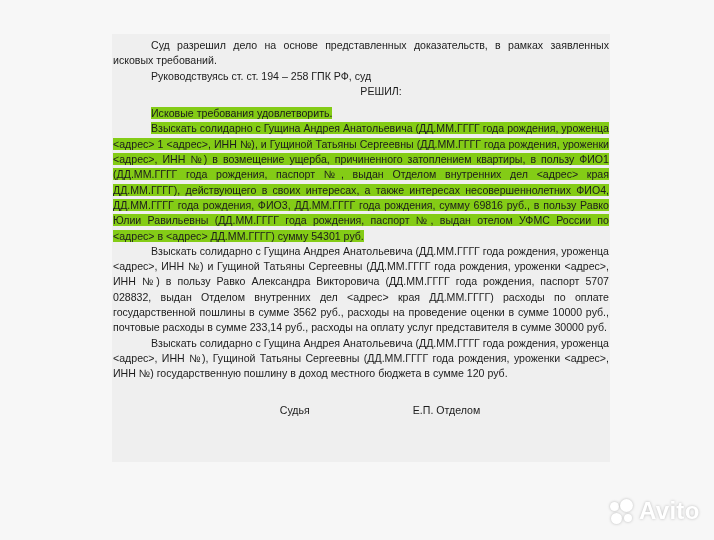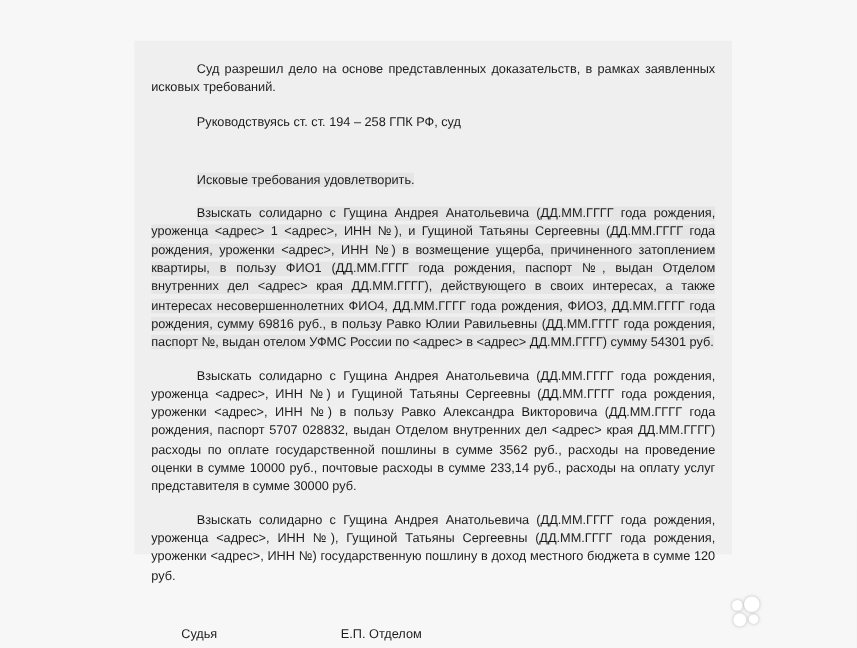--- a/index.html
+++ b/index.html
@@ -9,26 +9,26 @@
     font-family:"Liberation Sans", sans-serif;
   }
   .page {
     position:absolute; left:112px; top:34px; width:498px; height:428px;
     background:#efefef;
   }
   .doc {
     position:absolute; left:113px; top:38px; width:496px;
     font-size:10.6px; line-height:15.3px; color:#1c1c1c;
   }
-  .p { margin:13px; text-align:justify; text-align-last:left; }
+  .p { margin:0; text-align:justify; text-align-last:left; }
   .ind { text-indent:38px; }
   .center { text-align:center; text-align-last:center; padding-left:40px; }
-  .hl { background:#e5e5e5; }
+  .hl { background:#84cc16; }
   .gap { height:7px; }
-  .sign { display:flex; padding-left:38px; }
+  .sign { display:flex; padding-left:38px;justify-content:center; }
   .sign .role { width:133px; }
   .left38 { padding-left:38px; }
   .avito {
     position:absolute; left:610px; top:497px; display:flex; align-items:center;
     color:#ffffff; font-size:24px; font-weight:bold; letter-spacing:0.3px;
     text-shadow:0 0 3px rgba(0,0,0,0.25);
   }
   .avito .dots { position:relative; width:26px; height:24px; margin-right:3px; }
   .avito .dots span {
     position:absolute; border-radius:50%; background:#fff;
@@ -36,20 +36,21 @@
   }
 </style>
 </head>
 <body>
 
 <div class="page"></div>
 
 <div class="doc">
   <p class="p ind">Суд разрешил дело на основе представленных доказательств, в рамках заявленных исковых требований.</p>
   <p class="p ind">Руководствуясь ст. ст. 194 – 258 ГПК РФ, суд</p>
+  <p class="p center">РЕШИЛ:</p>
   <div class="gap"></div>
   <p class="p ind"><span class="hl">Исковые требования удовлетворить.</span></p>
   <p class="p ind"><span class="hl">Взыскать солидарно с Гущина Андрея Анатольевича (ДД.ММ.ГГГГ года рождения, уроженца &lt;адрес&gt; 1 &lt;адрес&gt;, ИНН №), и Гущиной Татьяны Сергеевны (ДД.ММ.ГГГГ года рождения, уроженки &lt;адрес&gt;, ИНН №) в возмещение ущерба, причиненного затоплением квартиры, в пользу ФИО1 (ДД.ММ.ГГГГ года рождения, паспорт №, выдан Отделом внутренних дел &lt;адрес&gt; края ДД.ММ.ГГГГ), действующего в своих интересах, а также интересах несовершеннолетних ФИО4, ДД.ММ.ГГГГ года рождения, ФИО3, ДД.ММ.ГГГГ года рождения, сумму 69816 руб., в пользу Равко Юлии Равильевны (ДД.ММ.ГГГГ года рождения, паспорт №, выдан отелом УФМС России по &lt;адрес&gt; в &lt;адрес&gt; ДД.ММ.ГГГГ) сумму 54301 руб.</span></p>
   <p class="p ind">Взыскать солидарно с Гущина Андрея Анатольевича (ДД.ММ.ГГГГ года рождения, уроженца &lt;адрес&gt;, ИНН №) и Гущиной Татьяны Сергеевны (ДД.ММ.ГГГГ года рождения, уроженки &lt;адрес&gt;, ИНН №) в пользу Равко Александра Викторовича (ДД.ММ.ГГГГ года рождения, паспорт 5707 028832, выдан Отделом внутренних дел &lt;адрес&gt; края ДД.ММ.ГГГГ) расходы по оплате государственной пошлины в сумме 3562 руб., расходы на проведение оценки в сумме 10000 руб., почтовые расходы в сумме 233,14 руб., расходы на оплату услуг представителя в сумме 30000 руб.</p>
   <p class="p ind">Взыскать солидарно с Гущина Андрея Анатольевича (ДД.ММ.ГГГГ года рождения, уроженца &lt;адрес&gt;, ИНН №), Гущиной Татьяны Сергеевны (ДД.ММ.ГГГГ года рождения, уроженки &lt;адрес&gt;, ИНН №) государственную пошлину в доход местного бюджета в сумме 120 руб.</p>
   <div class="gap"></div>
   <div class="gap" style="height:14px"></div>
   <div class="sign">
     <span class="role">Судья</span>
     <span>Е.П. Отделом</span>
@@ -58,13 +59,14 @@
   <div class="gap" style="height:12px"></div>
 </div>
 
 <div class="avito">
   <div class="dots">
     <span style="left:0;top:3px;width:9px;height:9px"></span>
     <span style="left:10px;top:0;width:13px;height:13px"></span>
     <span style="left:1px;top:14px;width:11px;height:11px"></span>
     <span style="left:14px;top:15px;width:8px;height:8px"></span>
   </div>
+  <span>Avito</span>
 </div>
 
 </body></html>

